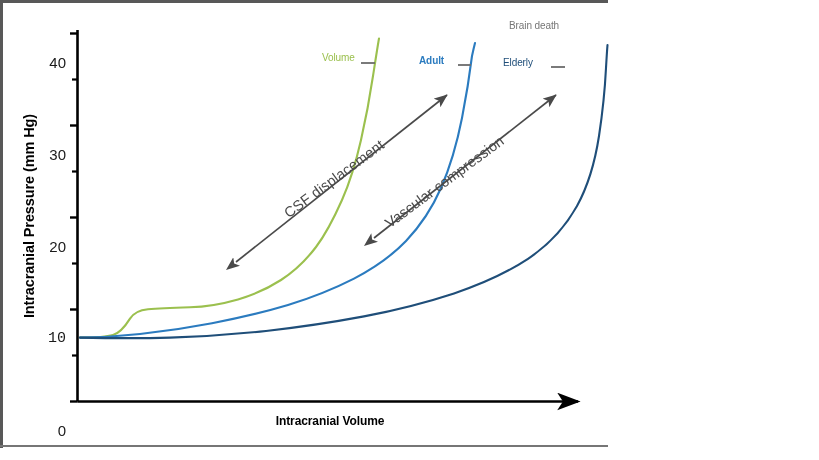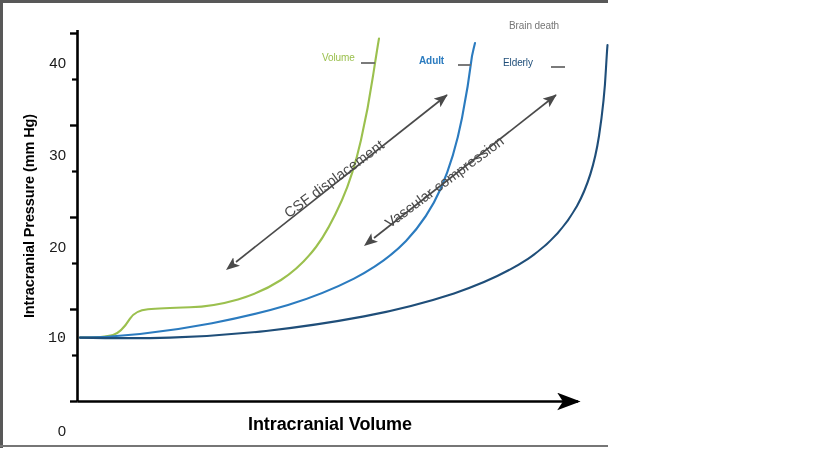--- a/index.html
+++ b/index.html
@@ -62,21 +62,21 @@
     font-weight: bold;
     color: #000000;
     letter-spacing: -0.1px;
   }
   #x-axis-title {
     position: absolute;
     left: 190px;
     top: 414px;
     width: 280px;
     text-align: center;
-    font-size: 18px;
+    font-size: 12px;
     font-weight: bold;
     color: #000000;
     letter-spacing: -0.1px;
   }
   
   .curve-label {
     position: absolute;
     font-size: 10px;
     white-space: nowrap;
     letter-spacing: -0.1px;

